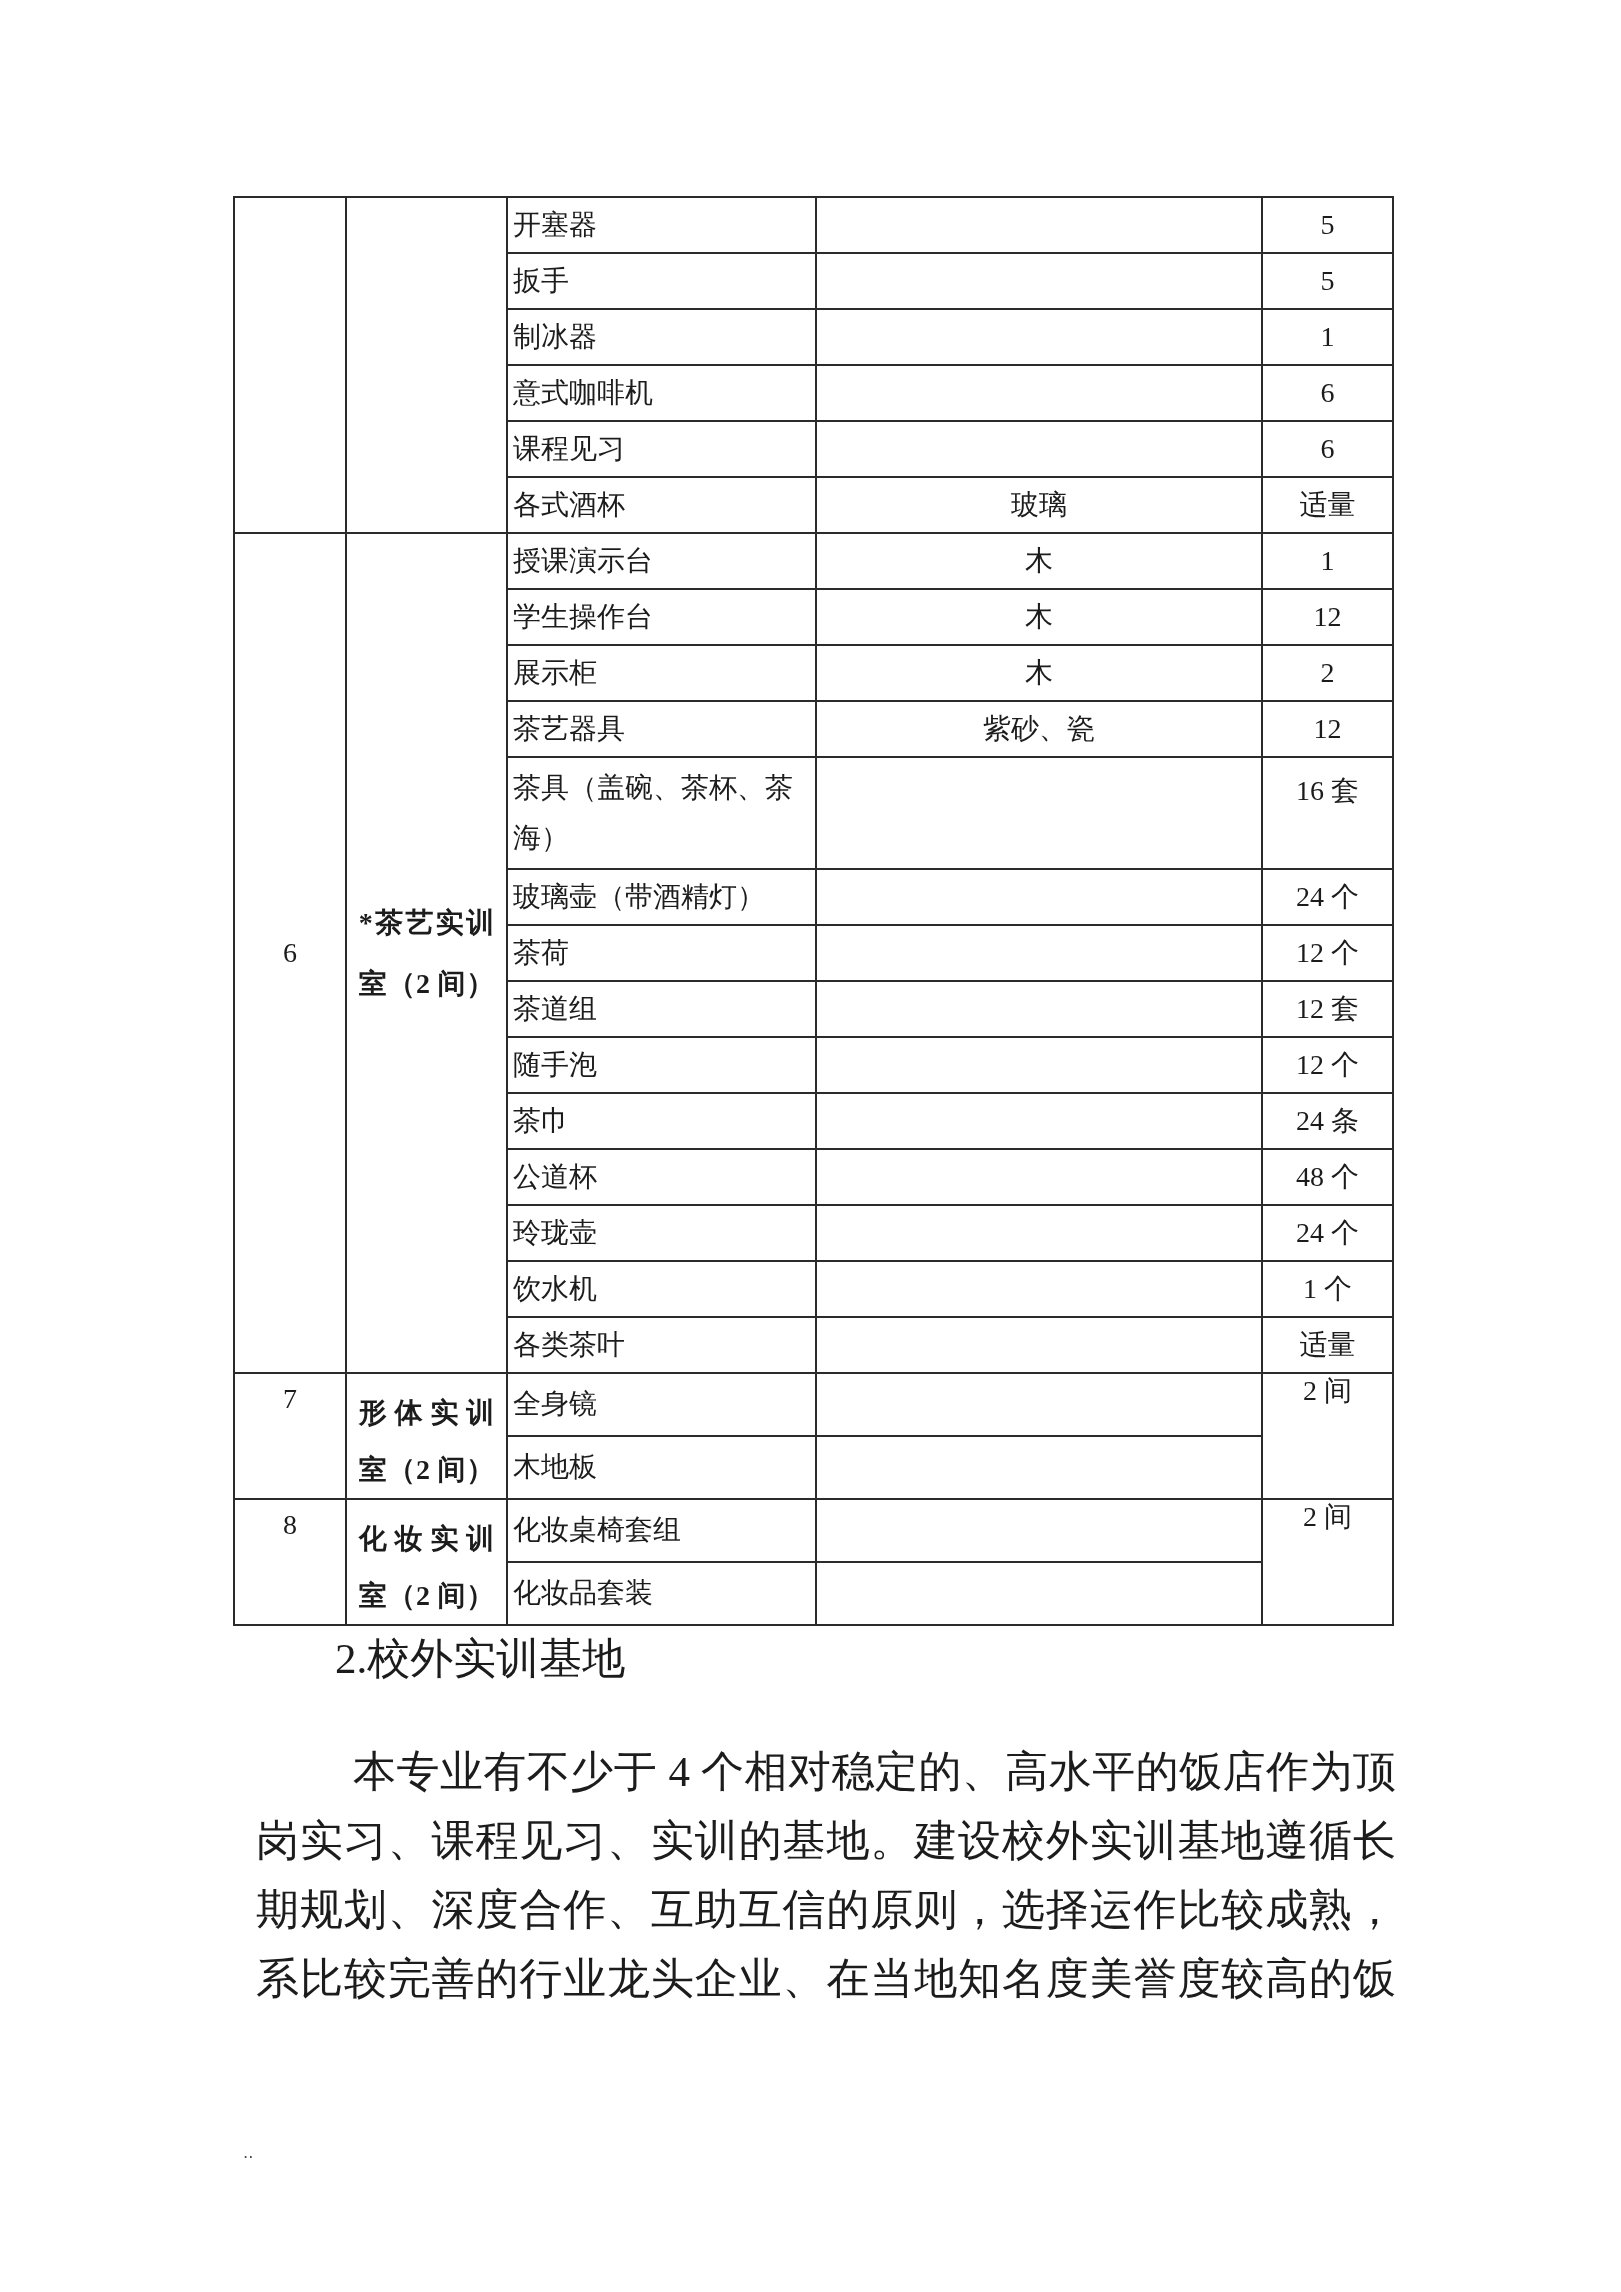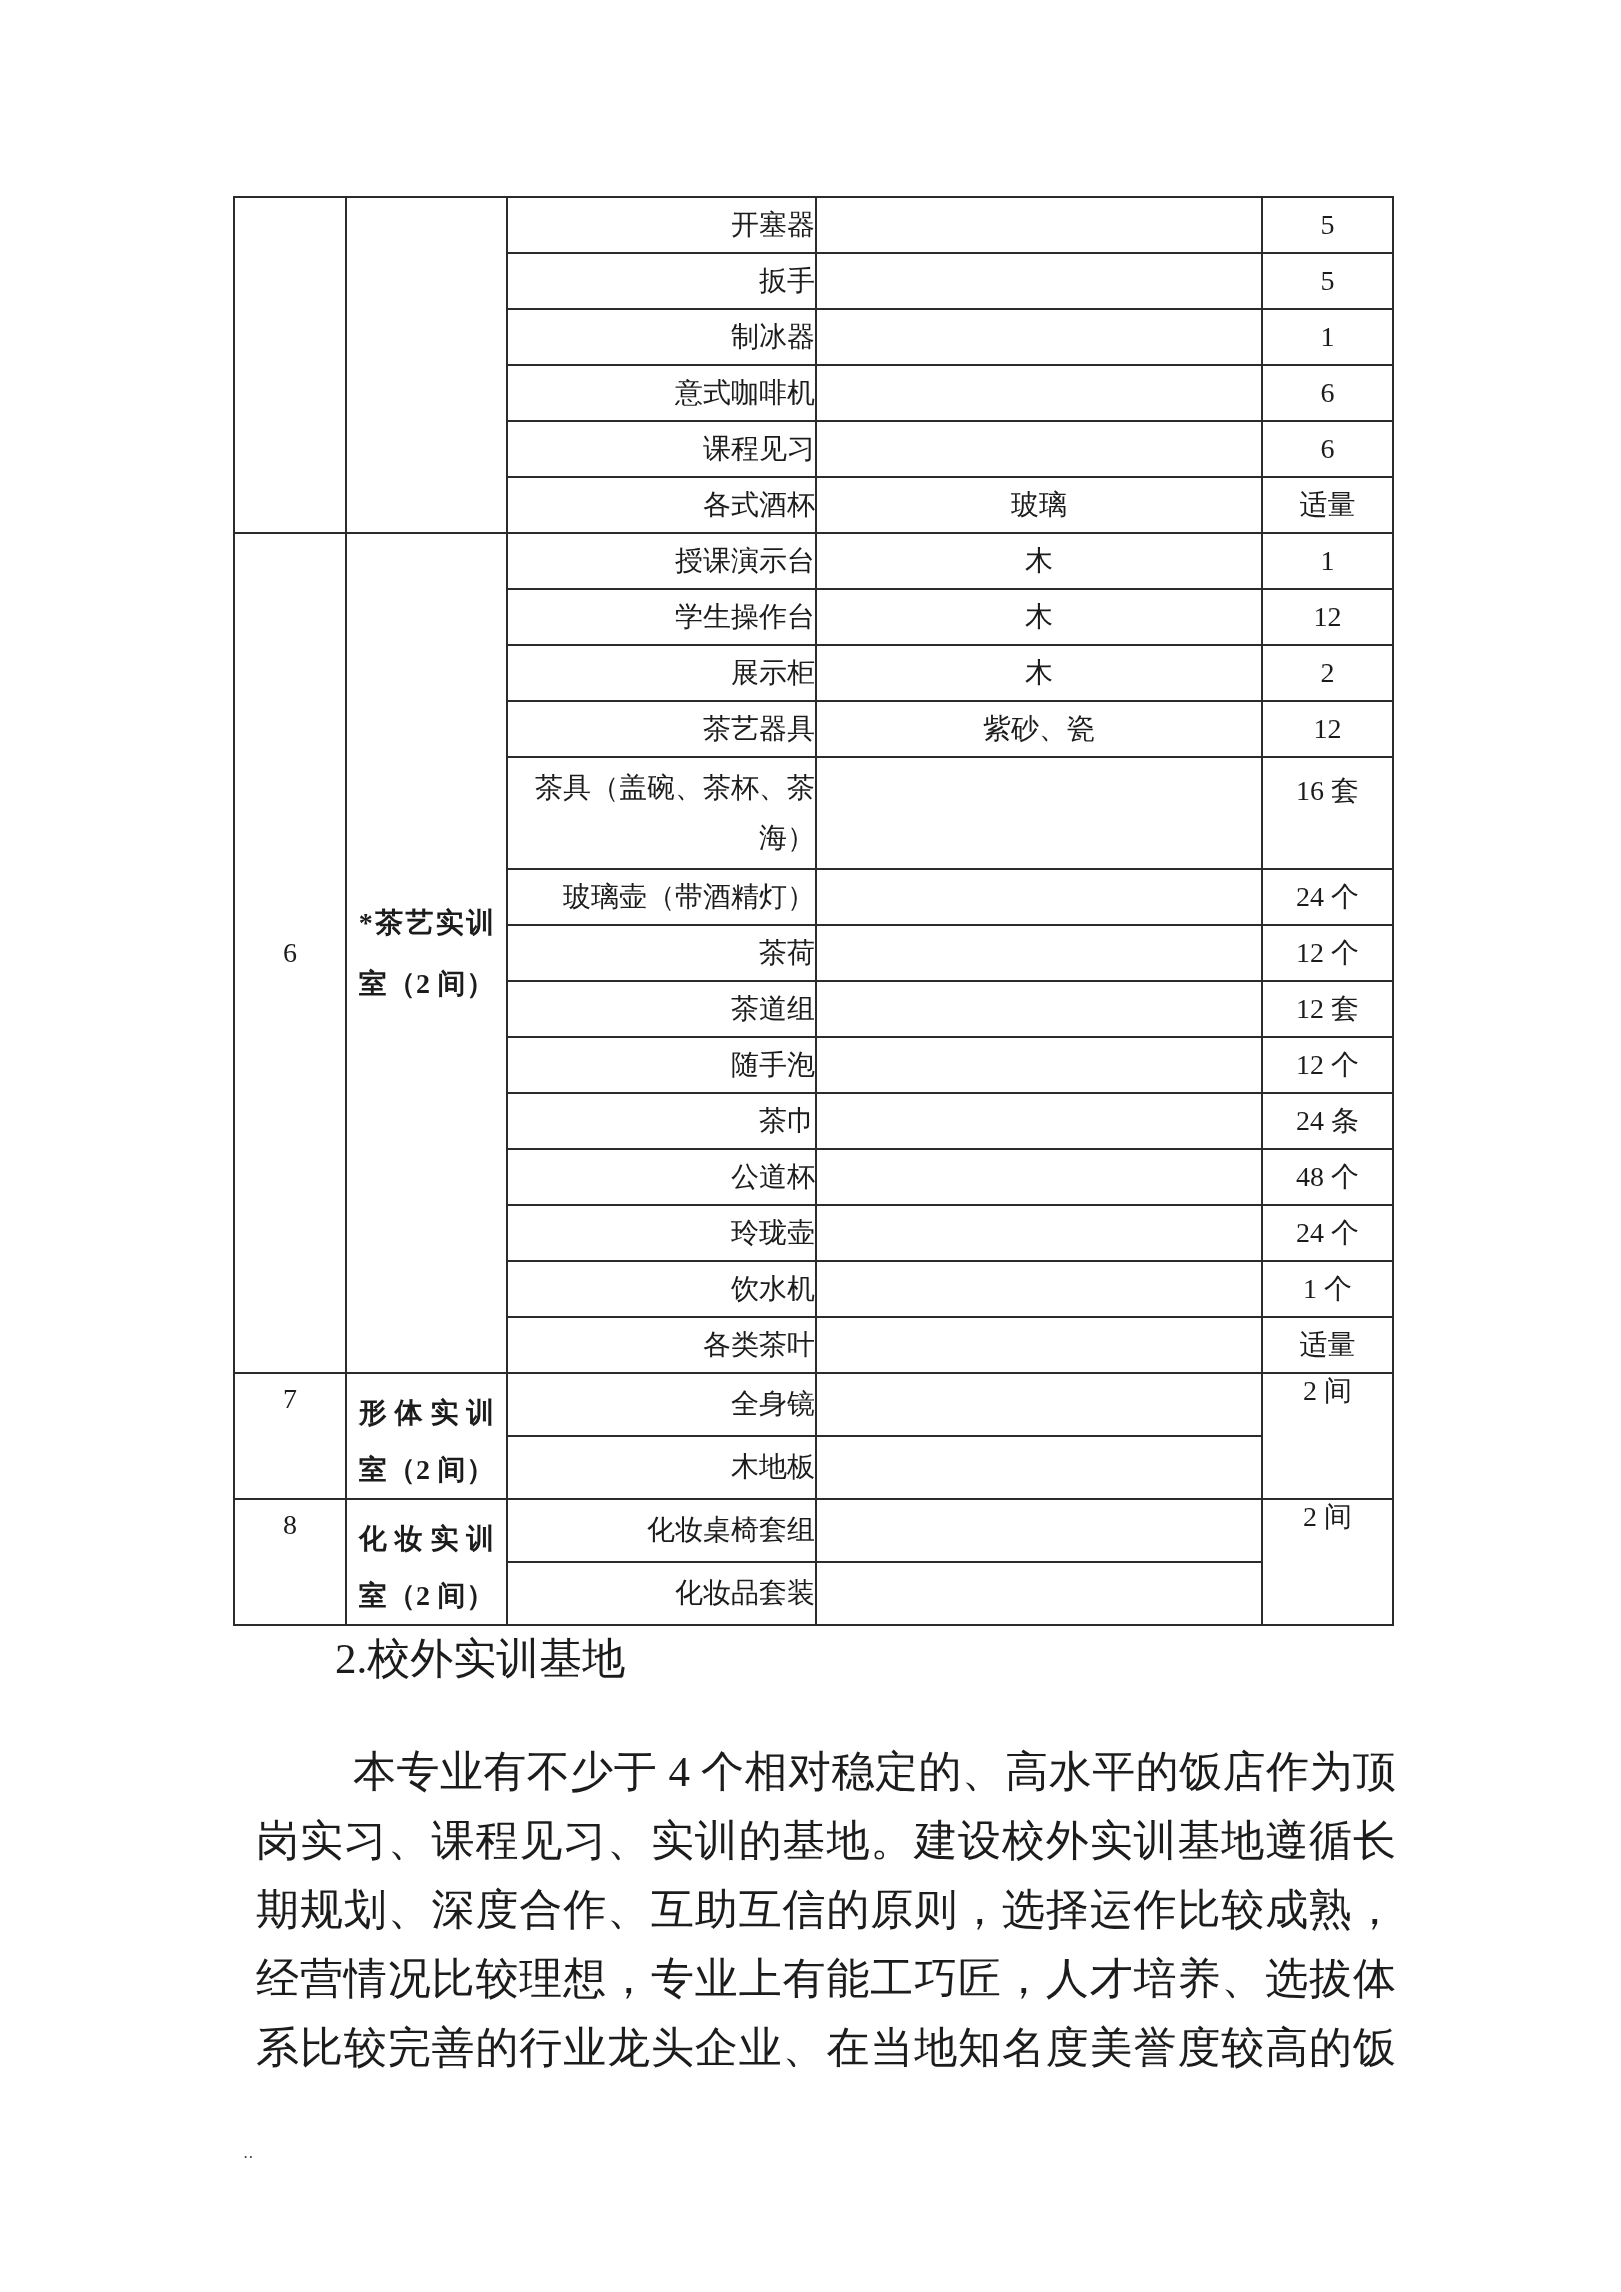--- a/index.html
+++ b/index.html
@@ -23,21 +23,21 @@
     padding:0;
     font-size:28px;
     line-height:1.1;
     vertical-align:middle;
     overflow:hidden;
   }
   tr.h57{height:56px;}
   tr.h114{height:112px;}
   tr.h61{height:60px;}
   tr.h59{height:58px;}
-  td.item-cell{text-align:right;padding-left:5px;}
+  td.item-cell{text-align:left;padding-left:5px;}
   td.mat-cell,td.qty-cell{text-align:center;}
   td.no-cell{text-align:center;}
   td.room-cell{text-align:center;}
   .room-line{
     display:block;
     padding:0 11.8px;
     line-height:61px;
     text-align:justify;
     text-align-last:justify;
     white-space:nowrap;
@@ -230,20 +230,19 @@
       </tr>
     </tbody>
   </table>
 
   <div class="heading">2.校外实训基地</div>
 
   <div class="para">
     <div class="pline first">本专业有不少于 4 个相对稳定的、高水平的饭店作为顶</div>
     <div class="pline">岗实习、课程见习、实训的基地。建设校外实训基地遵循长</div>
     <div class="pline">期规划、深度合作、互助互信的原则，选择运作比较成熟，</div>
-    <div class="pline">经营情况比较理想，专业上有能工巧匠，人才培养、选拔体</div>
     <div class="pline">系比较完善的行业龙头企业、在当地知名度美誉度较高的饭</div>
   </div>
 
   <div class="footer-dots">‥</div>
 
 </div>
 
 
 </body></html>

